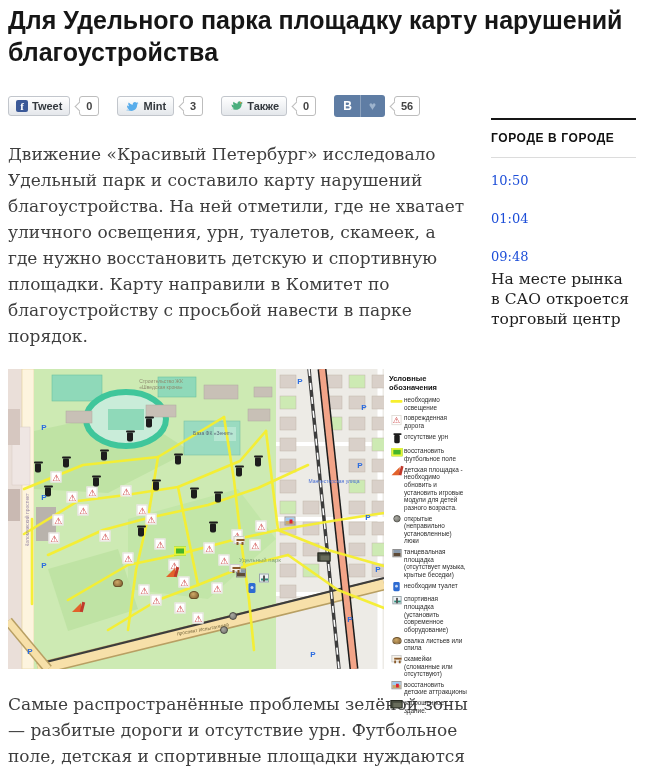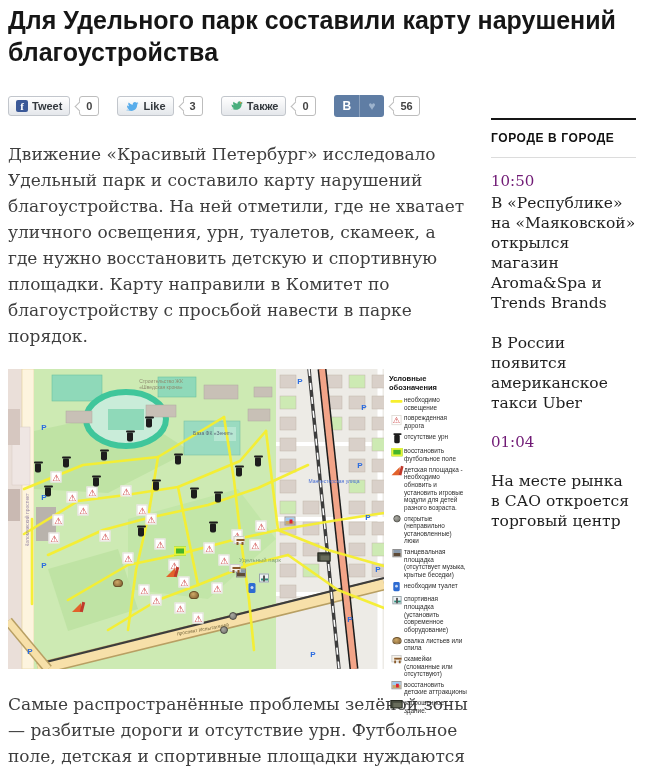--- a/index.html
+++ b/index.html
@@ -76,45 +76,45 @@
   .legend-item{display:flex;align-items:flex-start;margin-bottom:3.2px;}
   .legend-ic{flex:0 0 15px;display:flex;justify-content:center;margin-top:.5px;}
   .legend-ic .mk{transform:scale(.92);transform-origin:top center;}
   .legend-label{font-size:6.4px;line-height:7.6px;color:#2e2e2e;}
 
   
   .sidebar{border-top:2px solid #161616;margin-top:1px;}
   .sidebar-heading{font-weight:700;font-size:12px;letter-spacing:.6px;color:#111;margin:11px 0 0;}
   .sidebar-divider{border:none;border-top:1px solid #dcdcdc;margin:12px 0 14px;}
   .news-item{margin-bottom:20px;cursor:pointer;}
-  .news-time{font-family:"DejaVu Serif","Liberation Serif",serif;font-size:15px;line-height:18px;color:#701a75;margin-bottom:3px;}
+  .news-time{font-family:"DejaVu Serif","Liberation Serif",serif;font-size:13px;line-height:18px;color:#1d4ed8;margin-bottom:3px;}
   .news-text{font-family:"DejaVu Serif","Liberation Serif",serif;font-size:15.5px;line-height:20px;color:#1f1f1f;}
 </style>
 </head>
 <body>
 
 <div class="wrap">
 
-  <h1 class="headline">Для Удельного парк составили карту нарушений благоустройства</h1>
+  <h1 class="headline">Для Удельного парка площадку карту нарушений благоустройства</h1>
 
   <div class="share-row">
     <div class="share-group">
       <span class="share-btn">
         <span class="fb-f">f</span>
         <span>Tweet</span>
       </span>
       <span class="count-bubble">0</span>
     </div>
 
     <div class="share-group">
       <span class="share-btn">
         <svg class="bird" viewBox="0 0 16 12">
           <path d="M1.5 10.5c1.8-.2 2.6-.8 3-1.5C3 8.6 2.2 7 2.3 4.6c.6.6 1.4 1 2.4 1.1C3.6 4.6 3.4 2.6 4.3 1.5c1.2 1.4 2.7 2.3 4.6 2.4-.3-1.8 1-3 2.4-3 .7 0 1.4.3 1.8.8.7-.1 1.4-.4 1.9-.7-.2.7-.6 1.2-1.2 1.6.6-.1 1.1-.2 1.6-.4-.4.6-.9 1.1-1.5 1.5.2 3.8-2.4 7.3-6.7 7.3-1.9 0-3.8-.7-4.7-1.5z" fill="#59adeb"></path>
         </svg>
-        <span>Like</span>
+        <span>Mint</span>
       </span>
       <span class="count-bubble">3</span>
     </div>
 
     <div class="share-group">
       <span class="share-btn">
         <svg class="bird" viewBox="0 0 16 12">
           <path d="M2 9.5c2-.3 3-1 3.4-1.8C3.6 7.2 2.8 5.6 3 3.4c.7.7 1.5 1.1 2.5 1.2C4.5 3.4 4.4 1.6 5.3.6c1.2 1.3 2.6 2.1 4.4 2.2-.2-1.6 1-2.7 2.3-2.7.8 0 1.5.4 1.9.9l1.6-.5-1 1.4 1.3-.2c-.4.6-.9 1-1.4 1.4.2 3.5-2.3 6.6-6.3 6.6-1.8 0-3.4-.6-4.1-1.2z" fill="#4aaf7e"></path>
           <circle cx="13.2" cy="1.8" r=".9" fill="#e8882a"></circle>
         </svg>
@@ -389,29 +389,28 @@
       <p class="article-p second">Самые распространённые проблемы зелёной зоны — разбитые дороги и отсутствие урн. Футбольное поле, детская и спортивные площадки нуждаются в обновлении, а на востоке парка нашли заброшенное здание. Также «Красивый Петербург» просит восстановить детские аттракционы и танцевальную площадку с крытыми беседками.</p>
     </div>
 
     <div class="side-col">
       <div class="sidebar">
         <div class="sidebar-heading">ГОРОДЕ В ГОРОДЕ</div>
         <hr class="sidebar-divider">
         <div>
             <div class="news-item">
               <div class="news-time">10:50</div>
-              <div class="news-text">В «Республике» на «Маяковской» открылся магазин Aroma&amp;Spa и Trends Brands</div>
             </div>
             <div class="news-item">
-              <div class="news-text">В России появится американское такси Uber</div>
             </div>
             <div class="news-item">
               <div class="news-time">01:04</div>
             </div>
             <div class="news-item">
+              <div class="news-time">09:48</div>
               <div class="news-text">На месте рынка в САО откроется торговый центр</div>
             </div>
           </div>
 
       </div>
     </div>
   </div>
 
 </div>
 

